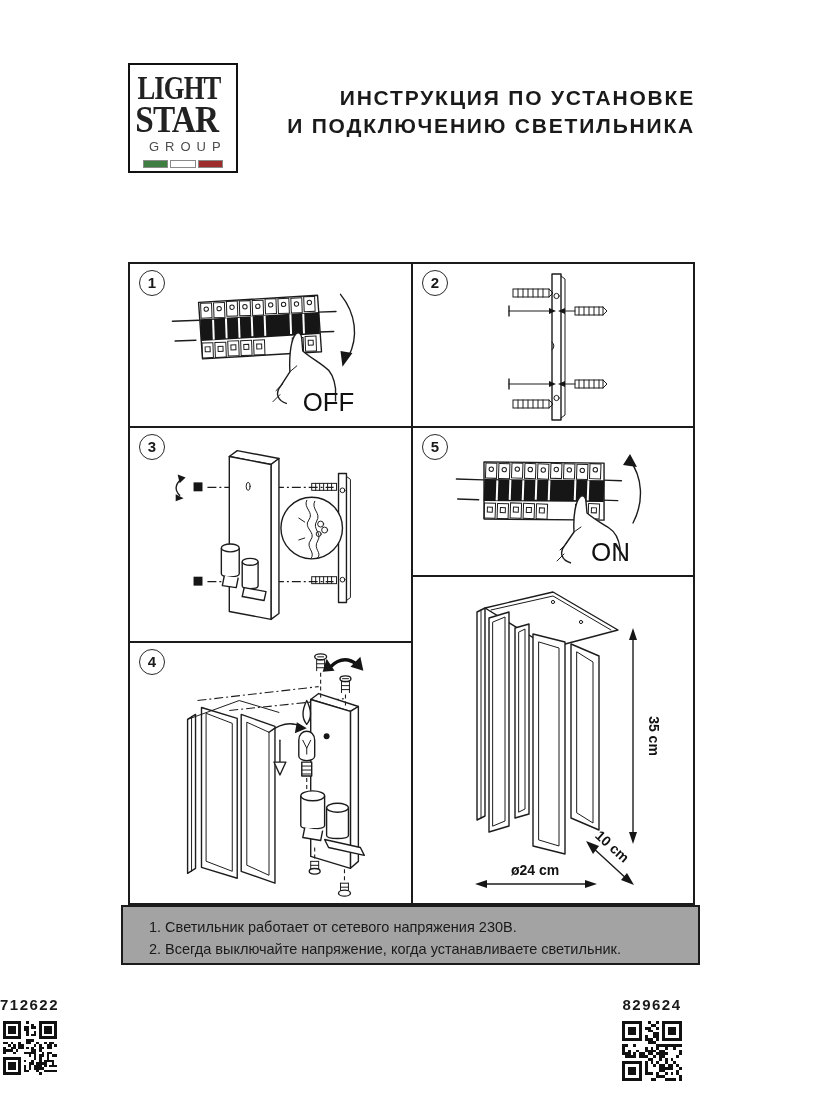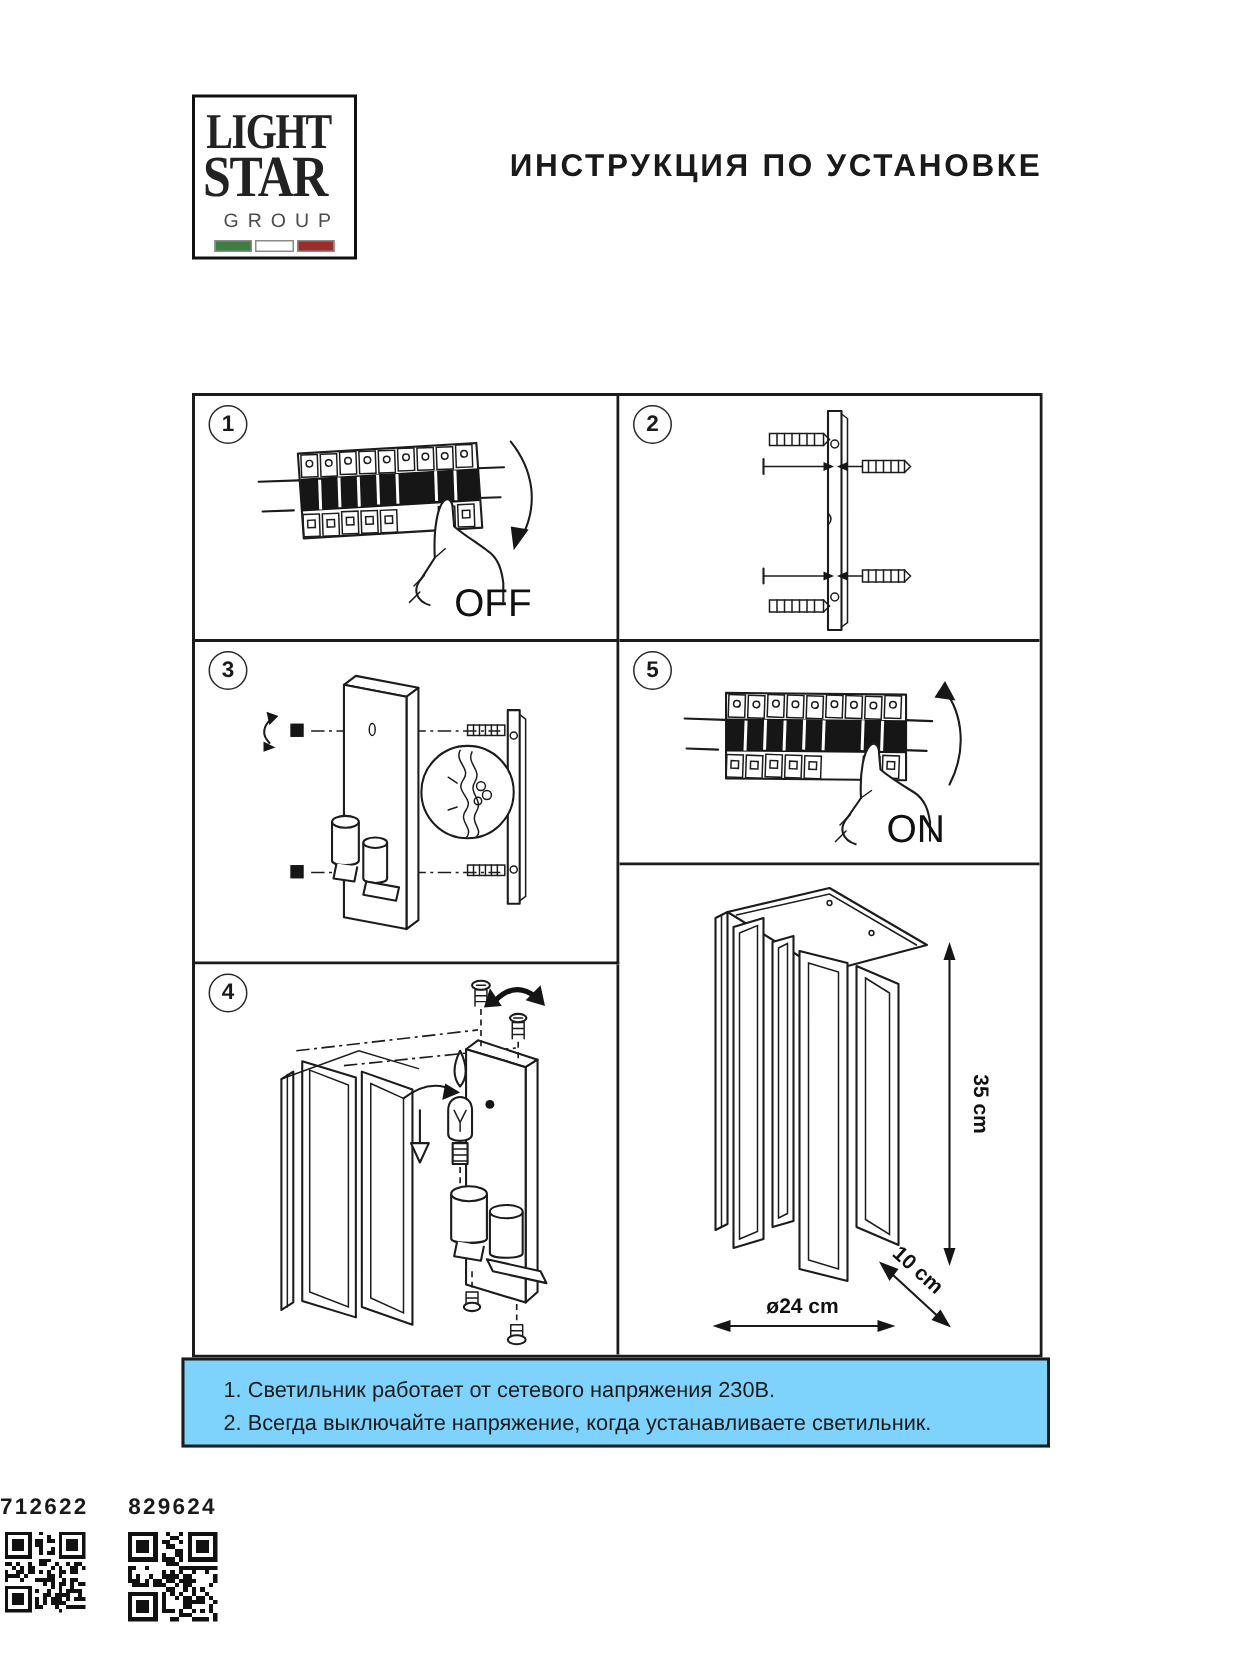--- a/index.html
+++ b/index.html
@@ -13,44 +13,44 @@
   .logo .w2{display:block;font-family:"Liberation Serif",serif;font-weight:bold;
             font-size:37px;line-height:34px;letter-spacing:-1px;transform:scale(.9,1.05);color:#222;}
   .logo .w3{display:block;margin-top:3px;font-size:13px;letter-spacing:6px;color:#4c4c4c;
             padding-left:19px;}
   .flag{width:80px;height:8px;margin:6px auto 0;display:flex;gap:2px;}
   .flag span{flex:1;border:1px solid #8a8a8a;box-sizing:border-box;}
   .flag .g{background:#3e7e41;} .flag .w{background:#fff;} .flag .r{background:#9d2c2a;}
   
   .hdr{position:absolute;right:131px;top:58px;text-align:right;}
   .hdr .ser{font-size:20px;font-weight:bold;letter-spacing:1.2px;line-height:31px;}
-  .hdr .ins{margin-top:39px;font-size:21px;font-weight:bold;letter-spacing:1.8px;line-height:28px;}
+  .hdr .ins{margin-top:26px;font-size:21px;font-weight:bold;letter-spacing:1.8px;line-height:28px;}
   
   .grid{position:absolute;left:128px;top:262px;width:567px;height:643px;
         border:2px solid #1b1b1b;box-sizing:border-box;background:#fff;}
   .cell{position:absolute;box-sizing:border-box;background:#fff;}
   .bR{border-right:2px solid #1b1b1b;} .bB{border-bottom:2px solid #1b1b1b;}
   .badge{position:absolute;left:9px;top:6px;width:26px;height:26px;border:1.6px solid #2a2a2a;
          border-radius:50%;box-sizing:border-box;text-align:center;line-height:23px;
          font-size:15px;font-weight:bold;color:#1a1a1a;background:#fff;z-index:2;}
   .ill{position:absolute;left:0;top:0;width:100%;height:100%;}
   
   .ln{fill:none;stroke:#1c1c1c;stroke-width:1.4;stroke-linecap:round;stroke-linejoin:round;}
   .lt{fill:none;stroke:#1c1c1c;stroke-width:1;stroke-linecap:round;}
   .wh{fill:#fff;stroke:#1c1c1c;stroke-width:1.4;stroke-linejoin:round;}
   .fl{fill:#161616;stroke:none;}
   .dd{fill:none;stroke:#1c1c1c;stroke-width:1.1;stroke-dasharray:9 3 2 3;}
   .ds{fill:none;stroke:#1c1c1c;stroke-width:1.1;stroke-dasharray:4 3;}
   .svgtxt{font-family:"Liberation Sans",sans-serif;fill:#111;}
   .dimtxt{font-family:"Liberation Sans",sans-serif;fill:#111;font-weight:bold;font-size:14px;}
   
   .notes{position:absolute;left:121px;top:905px;width:579px;height:60px;border:2px solid #1b1b1b;
-         box-sizing:border-box;background:#7dd3fc;padding:9px 10px 0 26px;font-size:14.5px;line-height:22px;}
+         box-sizing:border-box;background:#a3a3a3;padding:9px 10px 0 26px;font-size:14.5px;line-height:22px;}
   
-  .footer{position:absolute;left:0;top:996px;width:682px;display:flex;justify-content:flex-start;gap:26px;}
+  .footer{position:absolute;left:0;top:996px;width:682px;display:flex;justify-content:space-between;}
   .fcol{display:flex;flex-direction:column;align-items:center;}
   .code{font-size:15px;font-weight:bold;letter-spacing:1.5px;margin-bottom:8px;}
   .qr{line-height:0;}
 </style>
 </head>
 <body>
 
 <div class="sheet">
 
   <div class="logo">
@@ -60,20 +60,21 @@
     <div class="flag">
       <span class="g"></span>
       <span class="w"></span>
       <span class="r"></span>
     </div>
   </div>
 
   <div class="hdr">
     <div class="ins">
       <div>ИНСТРУКЦИЯ ПО УСТАНОВКЕ</div>
+      <div>И ПОДКЛЮЧЕНИЮ СВЕТИЛЬНИКА</div>
     </div>
   </div>
 
   <div class="grid">
 
     <div class="cell bR bB" style="left:0;top:0;width:283px;height:164px;">
       <div class="badge">1</div>
       <svg class="ill" viewBox="0 0 283 162">
         <g transform="rotate(-2 130 64)">
           <line class="ln" x1="43" y1="54" x2="70" y2="54"></line>

